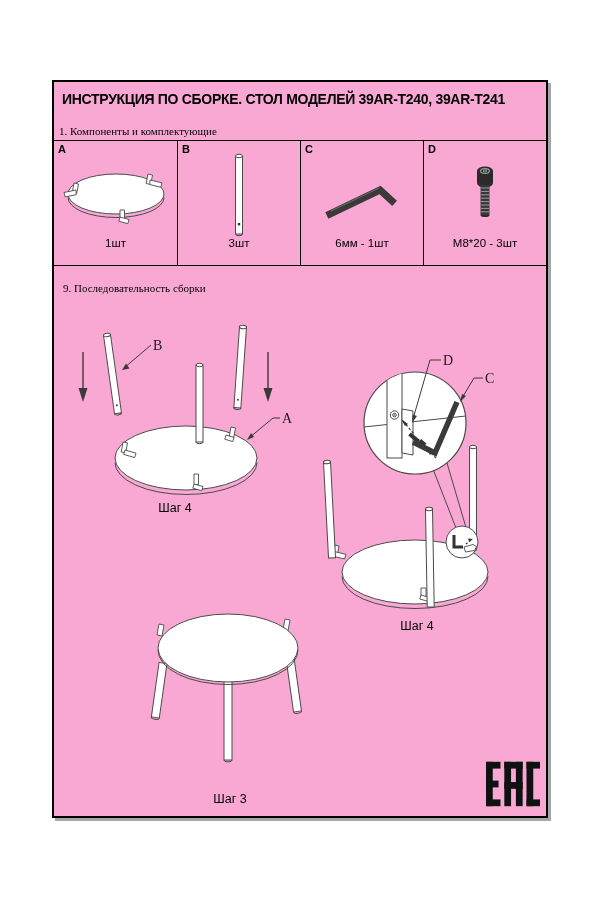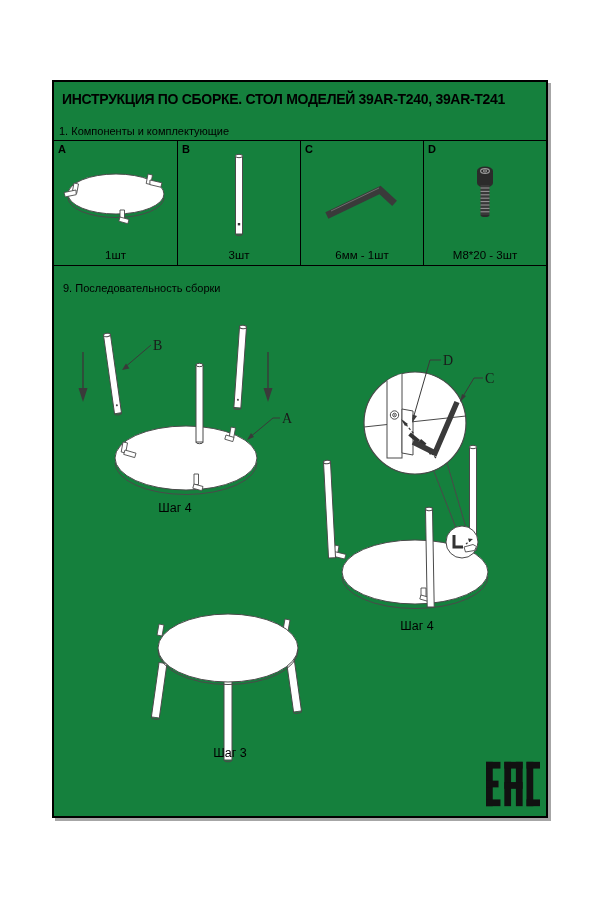--- a/index.html
+++ b/index.html
@@ -1,36 +1,36 @@
 <!DOCTYPE html>
 <html><head>
 <meta charset="utf-8">
 <style>
   html,body{margin:0;padding:0;width:600px;height:900px;background:#ffffff;
     font-family:"Liberation Sans","DejaVu Sans",sans-serif;color:#000;}
   .sheet{position:absolute;left:52px;top:80px;width:492px;height:734px;
-    border:2px solid #000;background:#15803d;box-shadow:3px 3px 0 0 #a6a6a6;}
+    border:2px solid #000;background:#f9a8d4;box-shadow:3px 3px 0 0 #a6a6a6;}
   .title{position:absolute;left:8px;top:9px;font-size:14px;font-weight:bold;
     letter-spacing:-0.3px;white-space:nowrap;}
-  .sec-heading{position:absolute;font-size:11px;white-space:nowrap;}
+  .sec-heading{position:absolute;font-size:11px;white-space:nowrap;font-family:Liberation Serif, serif;}
   #sec1{left:5px;top:43px;}
   #sec2{left:9px;top:200px;}
   .comp-table{position:absolute;left:0;top:58px;width:492px;height:126px;
     border-top:1px solid #000;border-bottom:1px solid #000;
     display:grid;grid-template-columns:1fr 1fr 1fr 1fr;box-sizing:border-box;}
   .comp-cell{position:relative;box-sizing:border-box;}
   .comp-cell + .comp-cell{border-left:1px solid #000;}
   .comp-letter{position:absolute;top:2px;left:4px;font-size:11px;font-weight:bold;}
   .comp-art{position:absolute;left:0;right:0;top:8px;bottom:22px;
     display:flex;align-items:center;justify-content:center;}
-  .comp-qty{position:absolute;bottom:4px;left:0;width:100%;text-align:center;font-size:11.5px;}
+  .comp-qty{position:absolute;bottom:16px;left:0;width:100%;text-align:center;font-size:11.5px;}
   .step-caption{position:absolute;width:90px;text-align:center;font-size:12.5px;}
   #cap1{left:76px;top:419px;}
   #cap2{left:318px;top:537px;}
-  #cap3{left:131px;top:664px;text-align:center;}
+  #cap3{left:131px;top:710px;text-align:center;}
   .fig{position:absolute;}
   #fig1{left:9px;top:234px;}
   #fig2{left:251px;top:263px;}
   #fig3{left:79px;top:521px;}
   #eac{left:432px;top:679px;}
   svg text.callout{font-family:"Liberation Serif","DejaVu Serif",serif;font-size:14px;fill:#1a1a1a;}
 </style>
 </head>
 <body>
 

